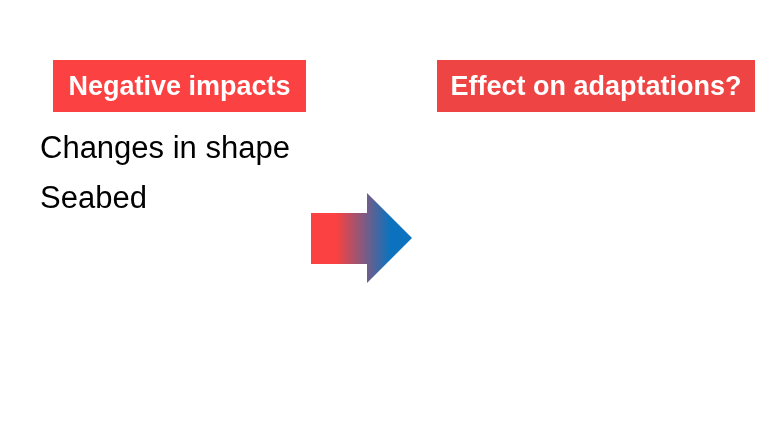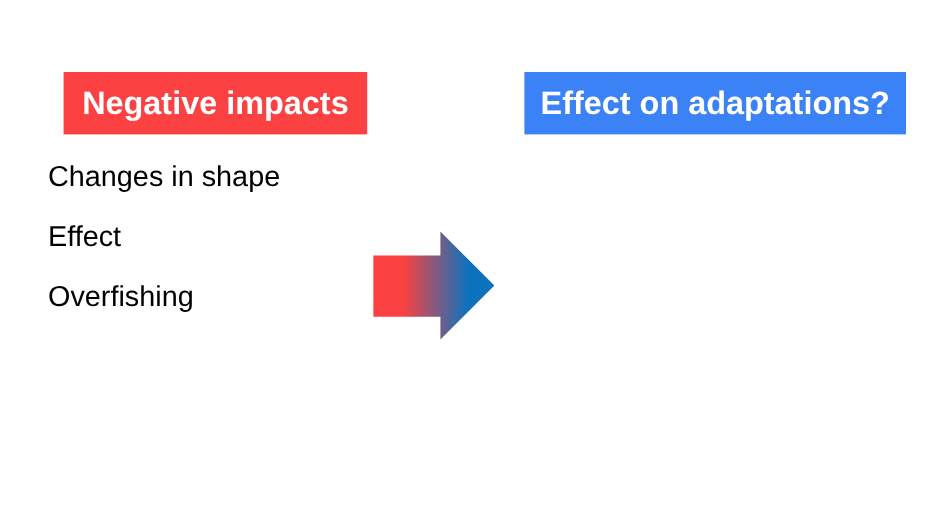--- a/index.html
+++ b/index.html
@@ -29,34 +29,34 @@
   }
   .header-box.red {
     left: 40px;
     width: 253px;
     background: #fb4141;
     margin-left: 13px;
   }
   .header-box.blue {
     left: 437px;
     width: 318px;
-    background: #3b82f6;
+    background: #ef4444;
   }
   ul.impacts {
     position: absolute;
     left: 40px;
     top: 123px;
     margin: 0;
     padding: 0;
     list-style: none;
   }
   ul.impacts li {
     height: 50px;
     line-height: 50px;
-    font-size: 24px;
+    font-size: 31px;
     color: #000000;
     white-space: nowrap;
   }
   .arrow-svg {
     position: absolute;
     left: 311px;
     top: 193px;
     display: block;
   }
 </style>
@@ -68,22 +68,21 @@
   <div class="header-box red">
     <span>Negative impacts</span>
   </div>
 
   <div class="header-box blue">
     <span>Effect on adaptations?</span>
   </div>
 
   <ul class="impacts">
     <li>Changes in shape</li>
-    <li>Effect</li>
-    <li>Overfishing</li>
+    <li>Seabed</li>
   </ul>
 
   <svg class="arrow-svg" width="101" height="90" viewBox="0 0 101 90" aria-hidden="true">
     <defs>
       <linearGradient id="arrow-gradient" x1="0" y1="0" x2="1" y2="0">
         <stop offset="25%" stop-color="#fb4141"></stop>
         <stop offset="78%" stop-color="#0d72bd"></stop>
       </linearGradient>
     </defs>
     <polygon points="0,20 56,20 56,0 101,45 56,90 56,71 0,71" fill="url(#arrow-gradient)"></polygon>

